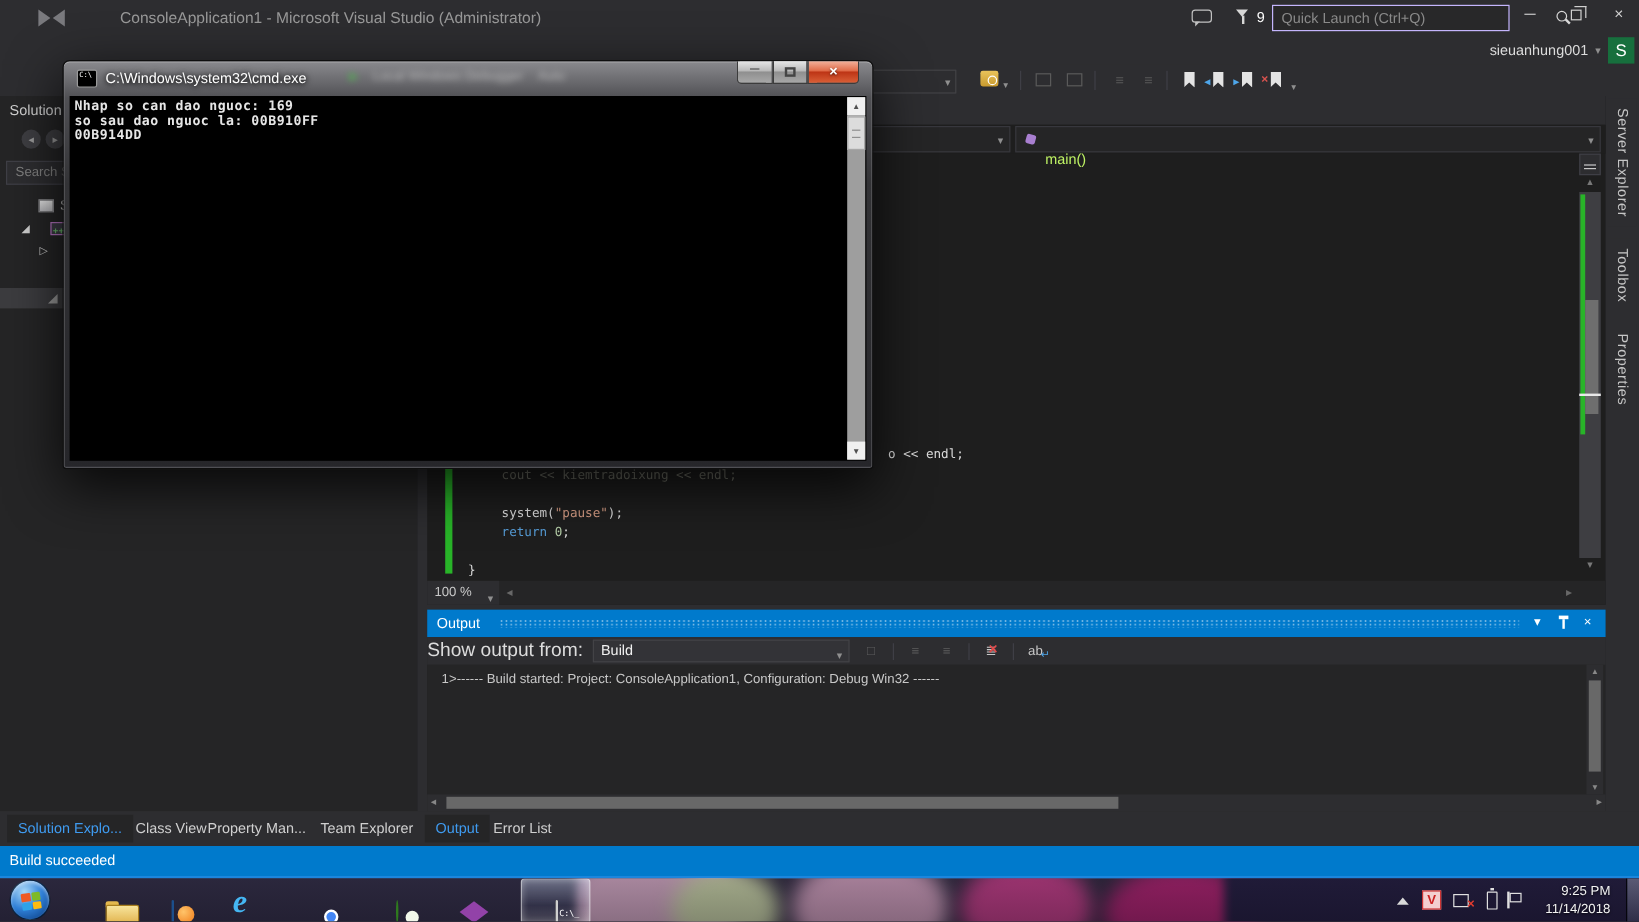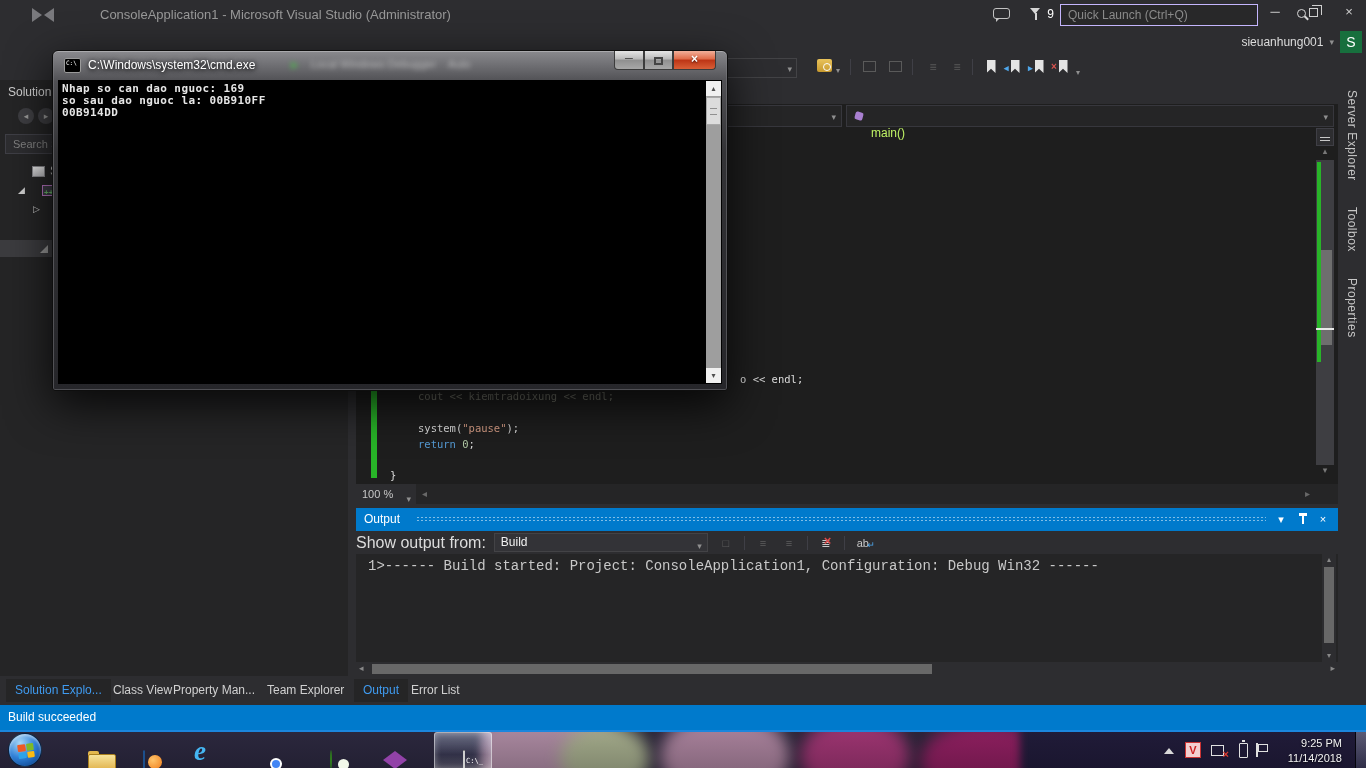--- a/index.html
+++ b/index.html
@@ -147,21 +147,21 @@
   .ot-combo .chev { position:absolute; right:5px; top:4px; }
   .ot-ic { position:relative; width:16px; height:16px; margin-left:10px; text-align:center;
     font-size:11px; line-height:16px; color:#5f5f5f; }
   .ot-sep { width:1px; height:14px; background:#3f3f46; margin-left:10px; }
   .ic-clear { color:#c8c8c8; }
   .ic-clear::after { content:'\00d7'; position:absolute; left:6px; top:-2px; color:#e04a4a; font-weight:bold; font-size:13px; }
   .ic-wrap-b { color:#c8c8c8; }
   .ic-wrap-b::after { content:'\21b5'; position:absolute; right:-4px; top:2px; color:#4ea6ea; font-size:9px; }
   .out-text { position:absolute; left:0; top:46px; width:966px; height:108px; background:#252526;
     overflow:hidden; padding:5px 0 0 12px; }
-  .oline { font-family:Liberation Mono, monospace; font-size:14px; line-height:15px;
+  .oline { font-family:Liberation Sans, sans-serif; font-size:11px; line-height:15px;
     color:#c8c8c8; white-space:pre; }
   .out-vscroll { position:absolute; right:2px; top:46px; width:14px; height:108px; background:#2d2d30; }
   .ovs-up { position:absolute; top:0; width:14px; height:12px; color:#888; font-size:8px; text-align:center; line-height:12px;}
   .ovs-down { position:absolute; bottom:0; width:14px; height:12px; color:#888; font-size:8px; text-align:center; line-height:12px;}
   .ovs-thumb { position:absolute; left:2px; top:13px; width:10px; height:76px; background:#686868; }
   .out-hscroll { position:absolute; left:0; bottom:0; width:982px; height:14px; background:#2d2d30; }
   .ohs-left { position:absolute; left:3px; top:1px; color:#888; font-size:9px; }
   .ohs-right { position:absolute; right:3px; top:1px; color:#888; font-size:9px; }
   .ohs-thumb { position:absolute; left:16px; top:2px; width:560px; height:10px; background:#686868; }
 

